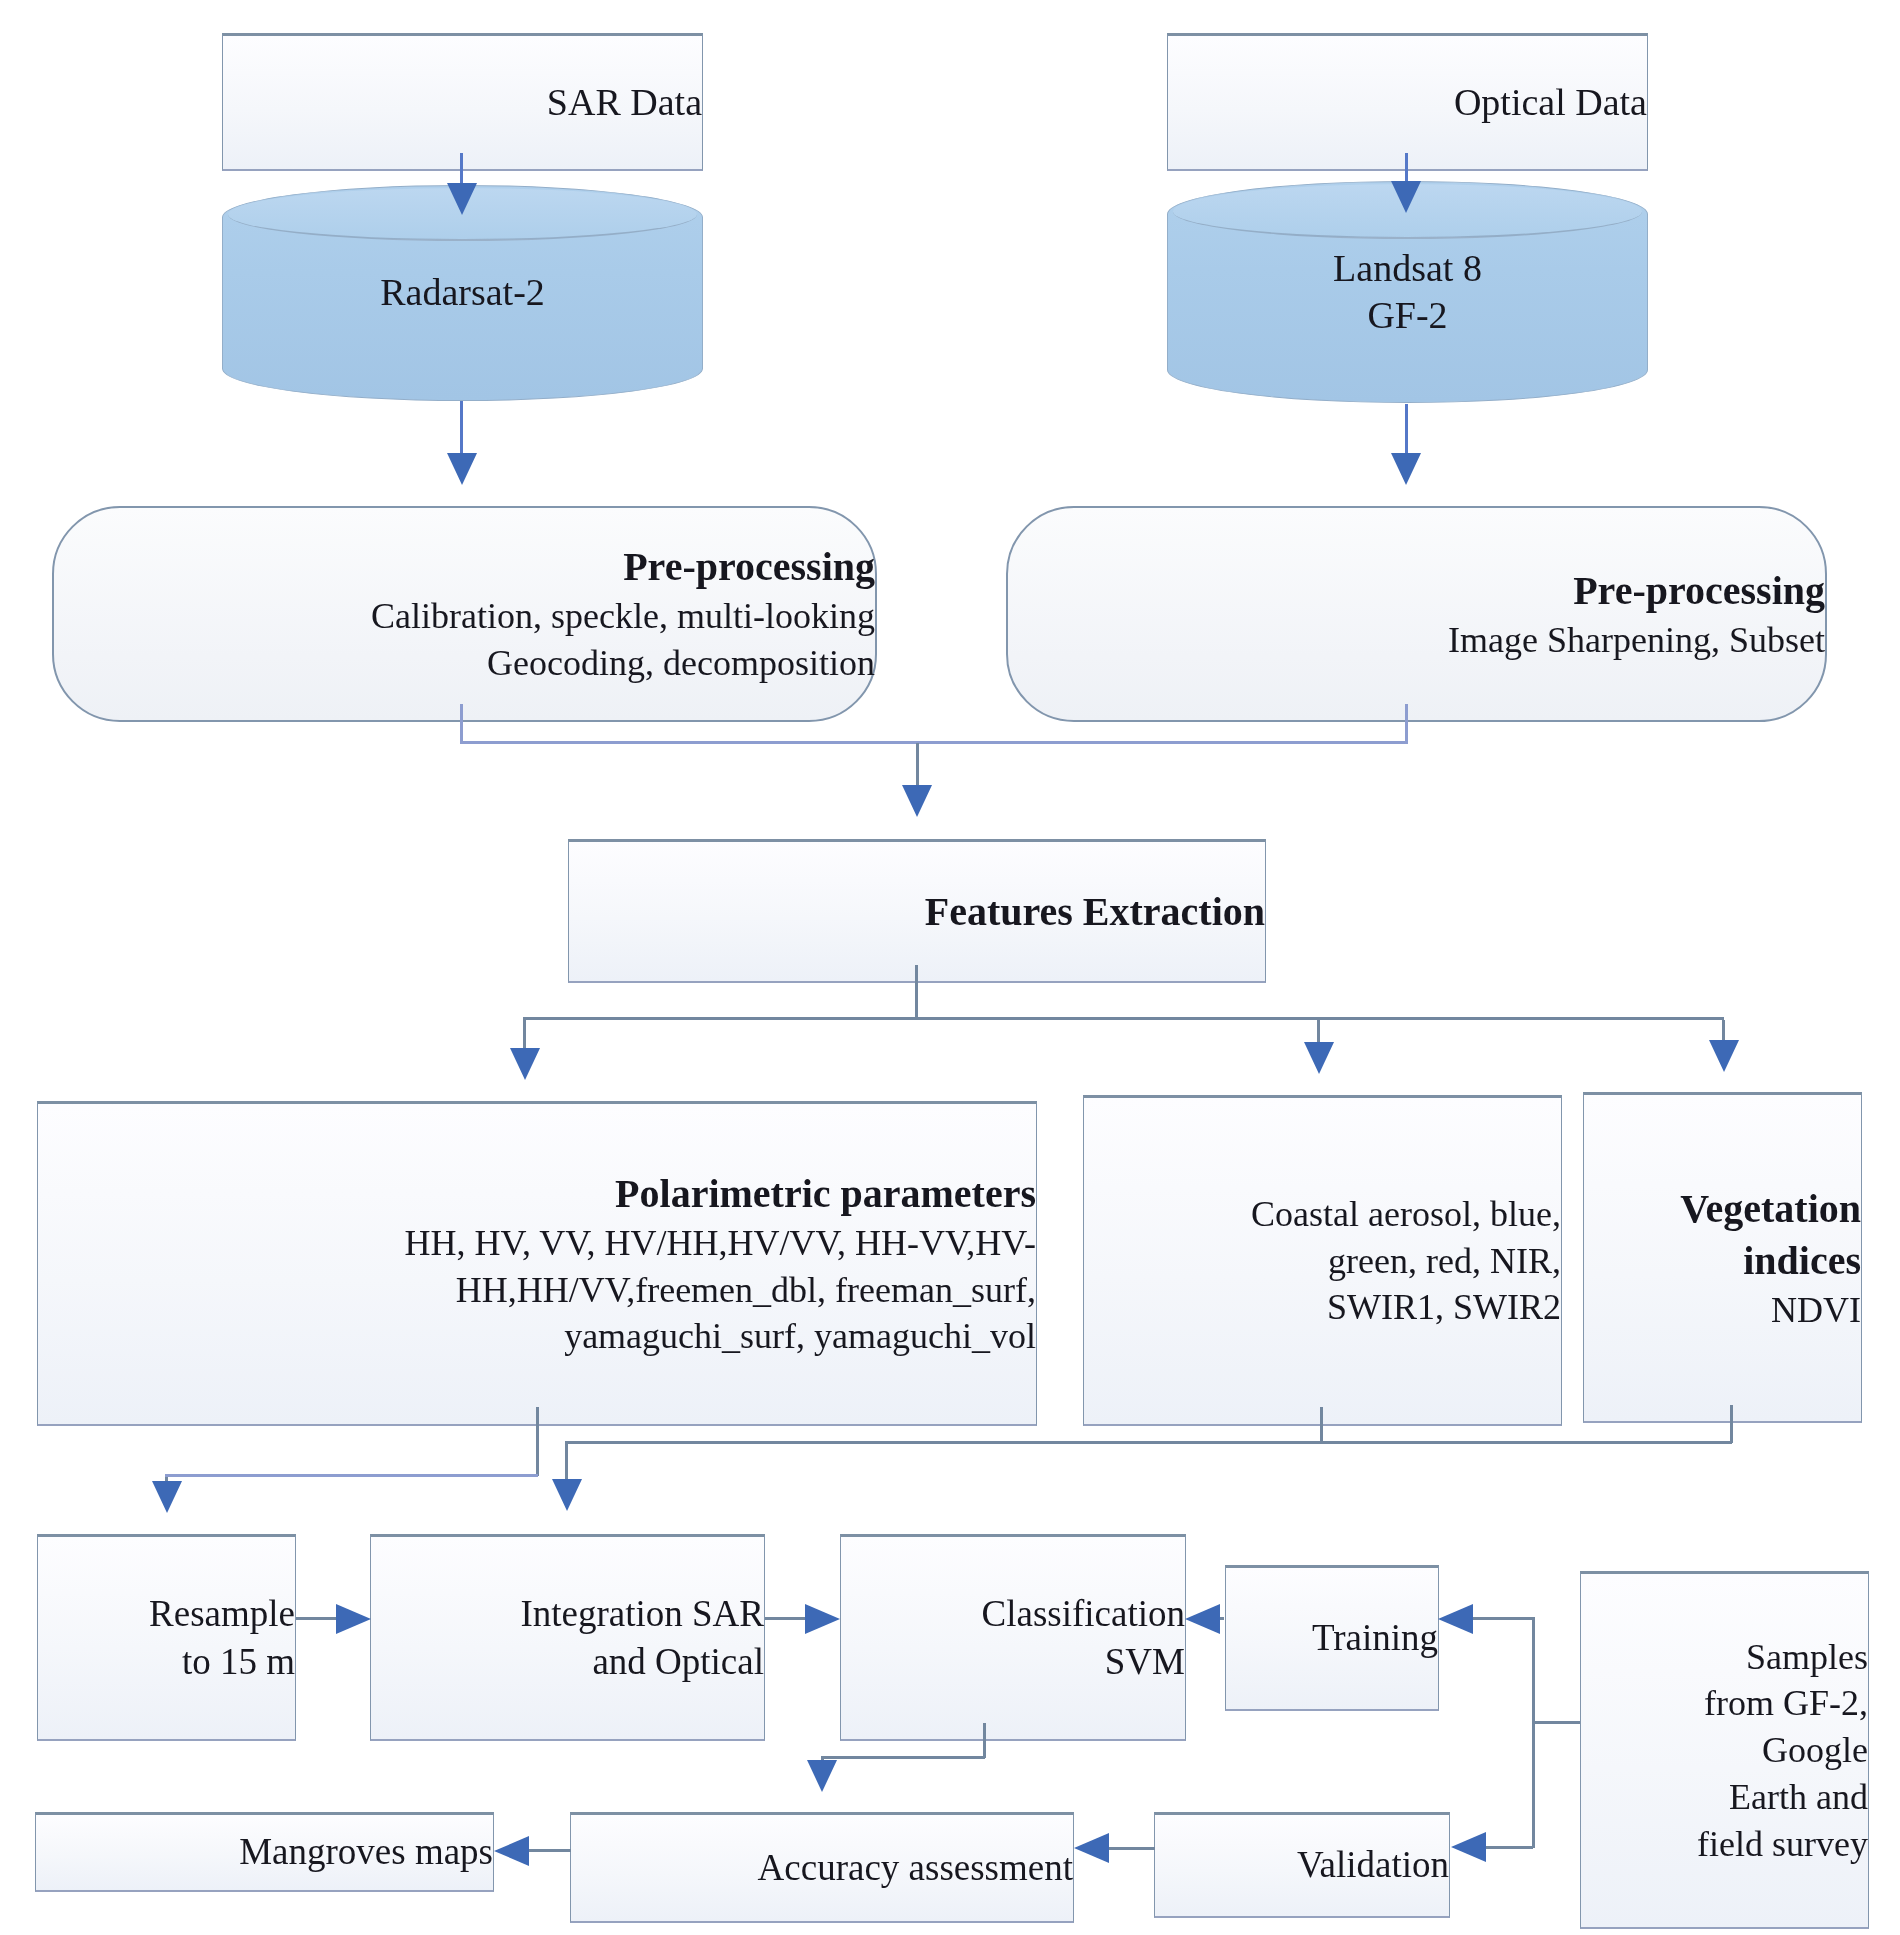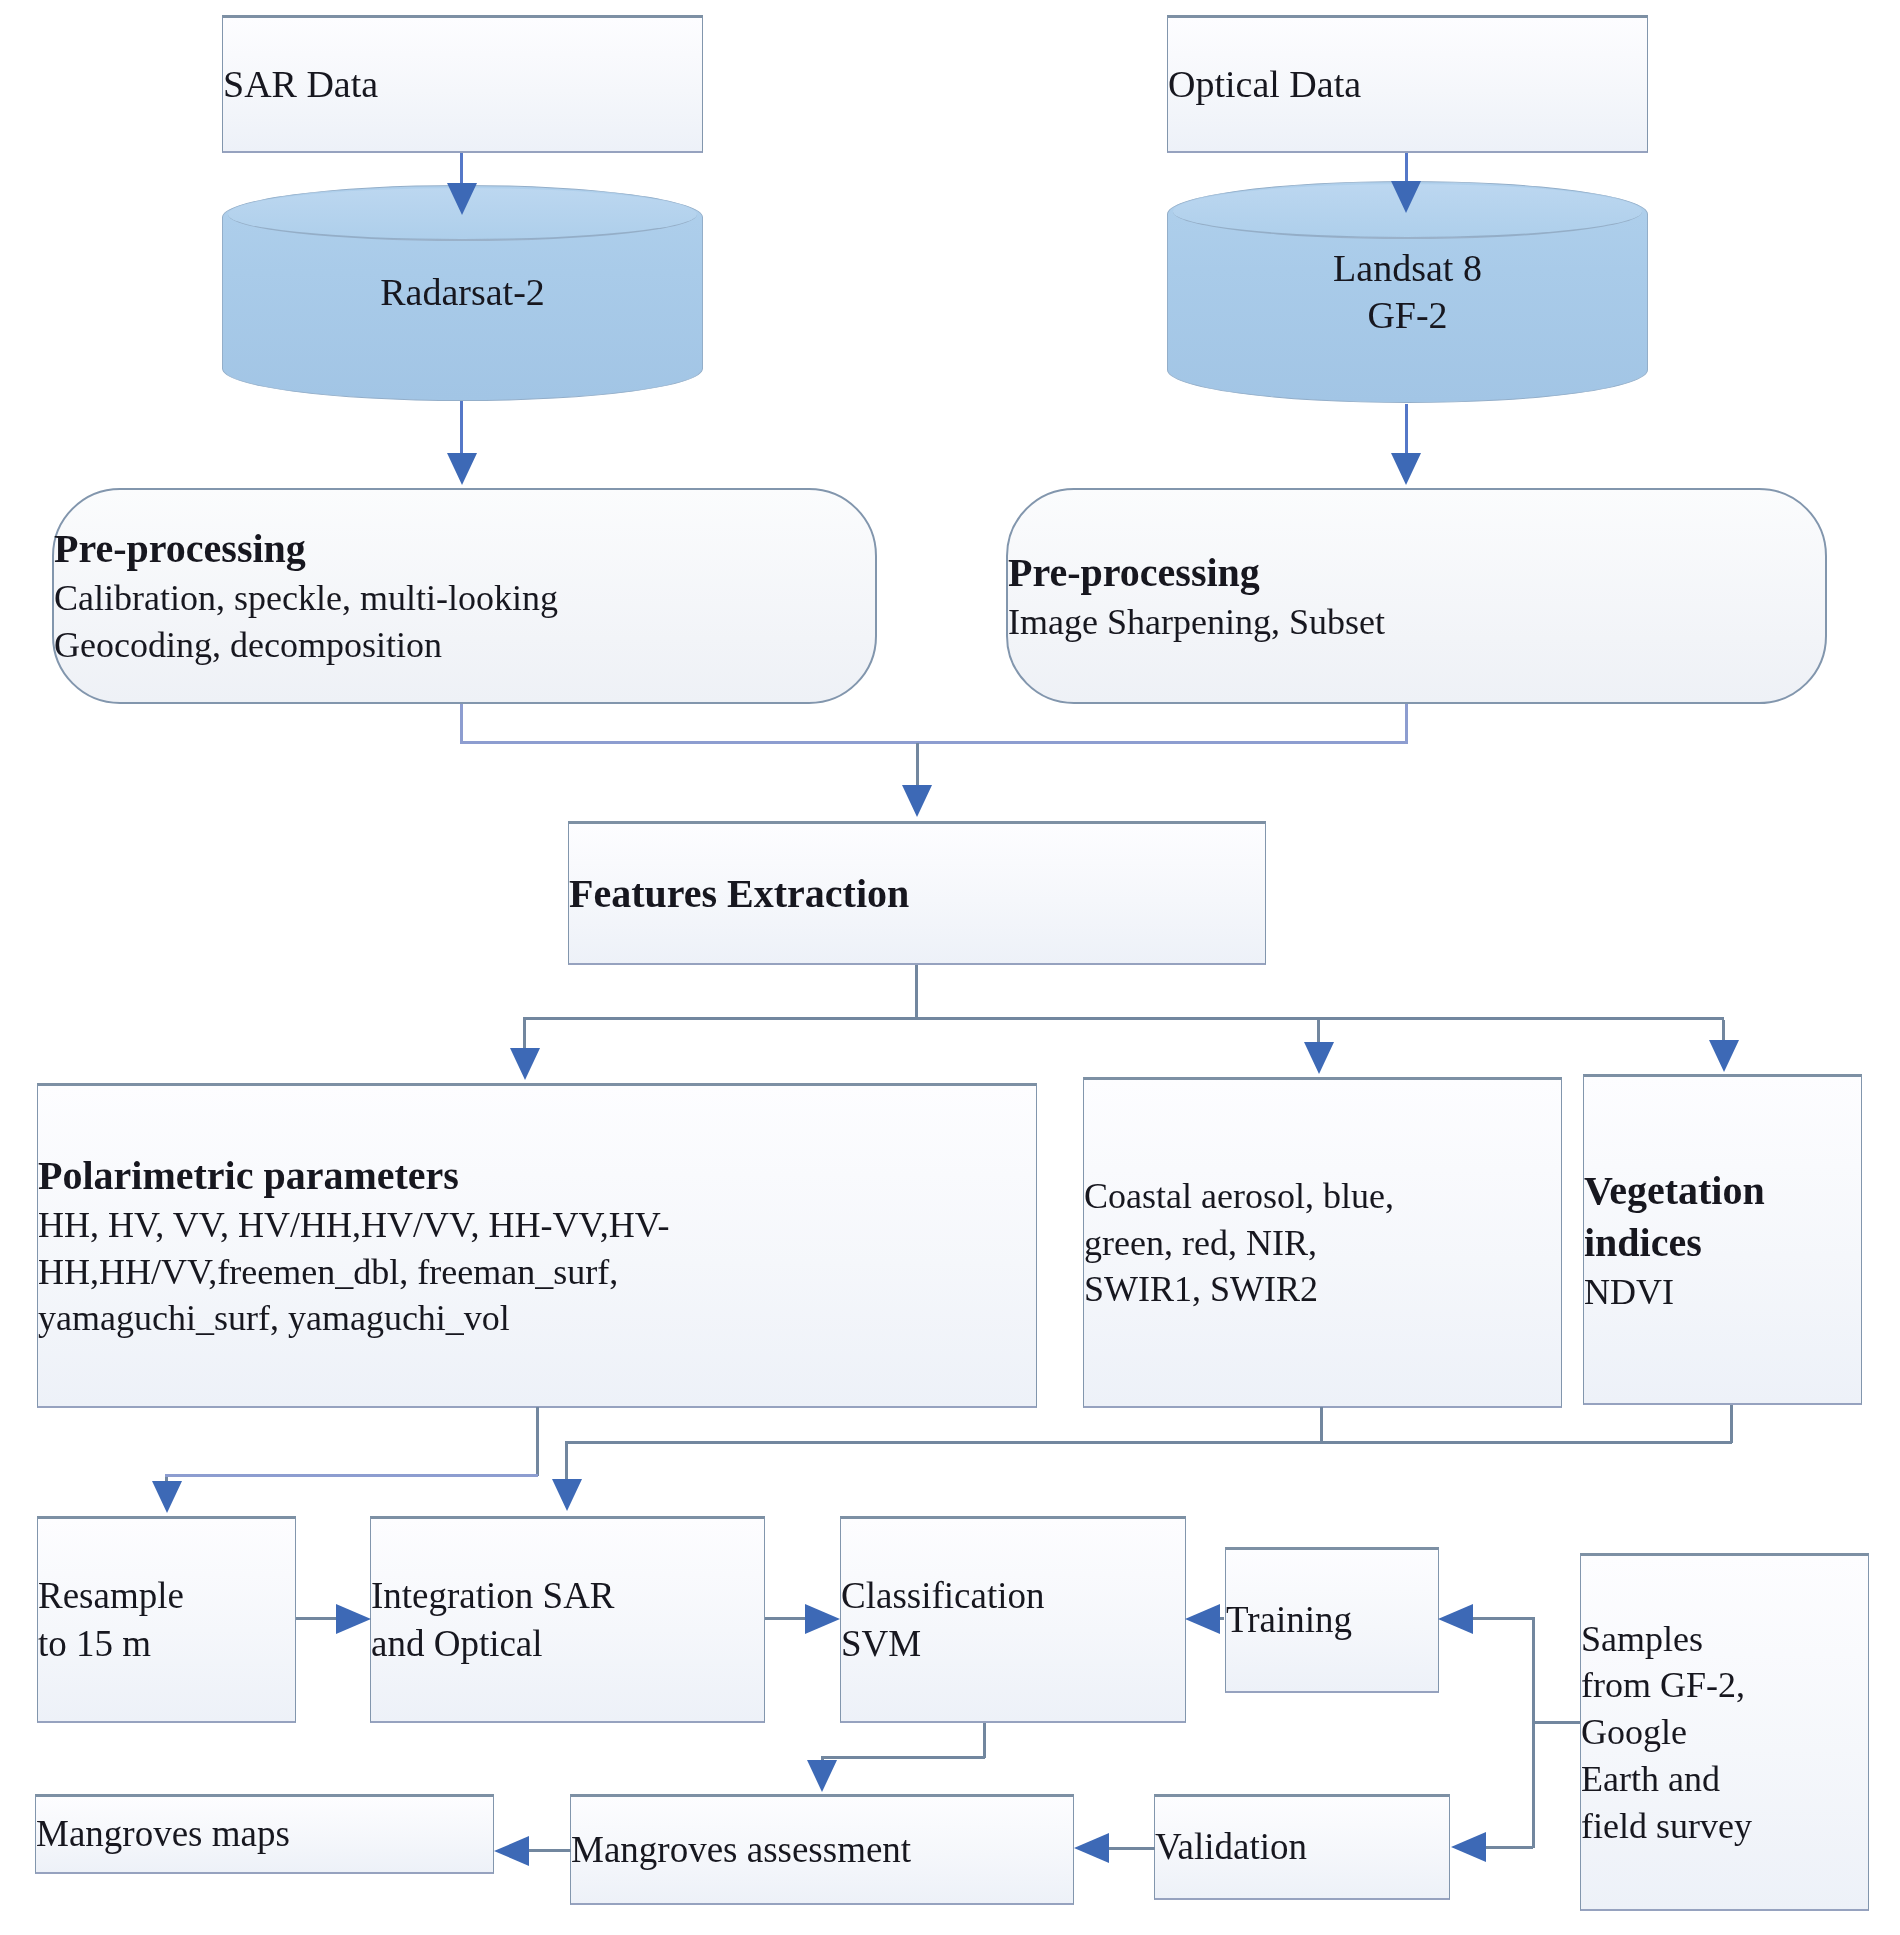--- a/index.html
+++ b/index.html
@@ -11,22 +11,22 @@
     color:#17171f;
     overflow:hidden;
   }
   
   .node{
     position:absolute;box-sizing:border-box;
     border:1.9px solid #8296ad;
     border-top:3.1px solid #7d90a4;
     border-bottom:2.5px solid #96a2bf;
     background:linear-gradient(180deg,#fdfdff 0%,#f5f7fb 55%,#edf1f8 100%);
-    display:flex;flex-direction:column;align-items:flex-start;justify-content:center;
-    text-align:center;line-height:1.3;
+    display:flex;flex-direction:column;align-items:flex-end;justify-content:center;
+    text-align:center;line-height:1.3;margin-top:18px;
   }
   .rounded{
     border-radius:68px;
     border:2.5px solid #8296ad;
     background:linear-gradient(180deg,#fbfcfd 0%,#f2f4f8 70%,#eef1f6 100%);
   }
   .cylinder{
     position:absolute;box-sizing:border-box;
     background:linear-gradient(180deg,#b0d0ec 0%,#a9cbe9 40%,#a2c5e5 100%);
     border:1.9px solid #93aec9;
@@ -135,21 +135,21 @@
     <div class="t-body">from GF-2,</div>
     <div class="t-body">Google</div>
     <div class="t-body">Earth and</div>
     <div class="t-body">field survey</div>
   </div>
 
   <div class="node" style="left:35px;top:1794px;width:459px;height:80px;">
     <div class="t-label-sm">Mangroves maps</div>
   </div>
   <div class="node" style="left:570px;top:1794px;width:504px;height:111px;">
-    <div class="t-label-sm">Mangroves assessment</div>
+    <div class="t-label-sm">Accuracy assessment</div>
   </div>
   <div class="node" style="left:1154px;top:1794px;width:296px;height:106px;">
     <div class="t-label-sm">Validation</div>
   </div>
 
   <div class="vline blue" style="left:460px;top:153px;height:33px;"></div>
   <div class="ah-down" style="left:447px;top:183px;"></div>
 
   <div class="vline blue" style="left:1405px;top:153px;height:32px;"></div>
   <div class="ah-down" style="left:1391px;top:181px;"></div>

